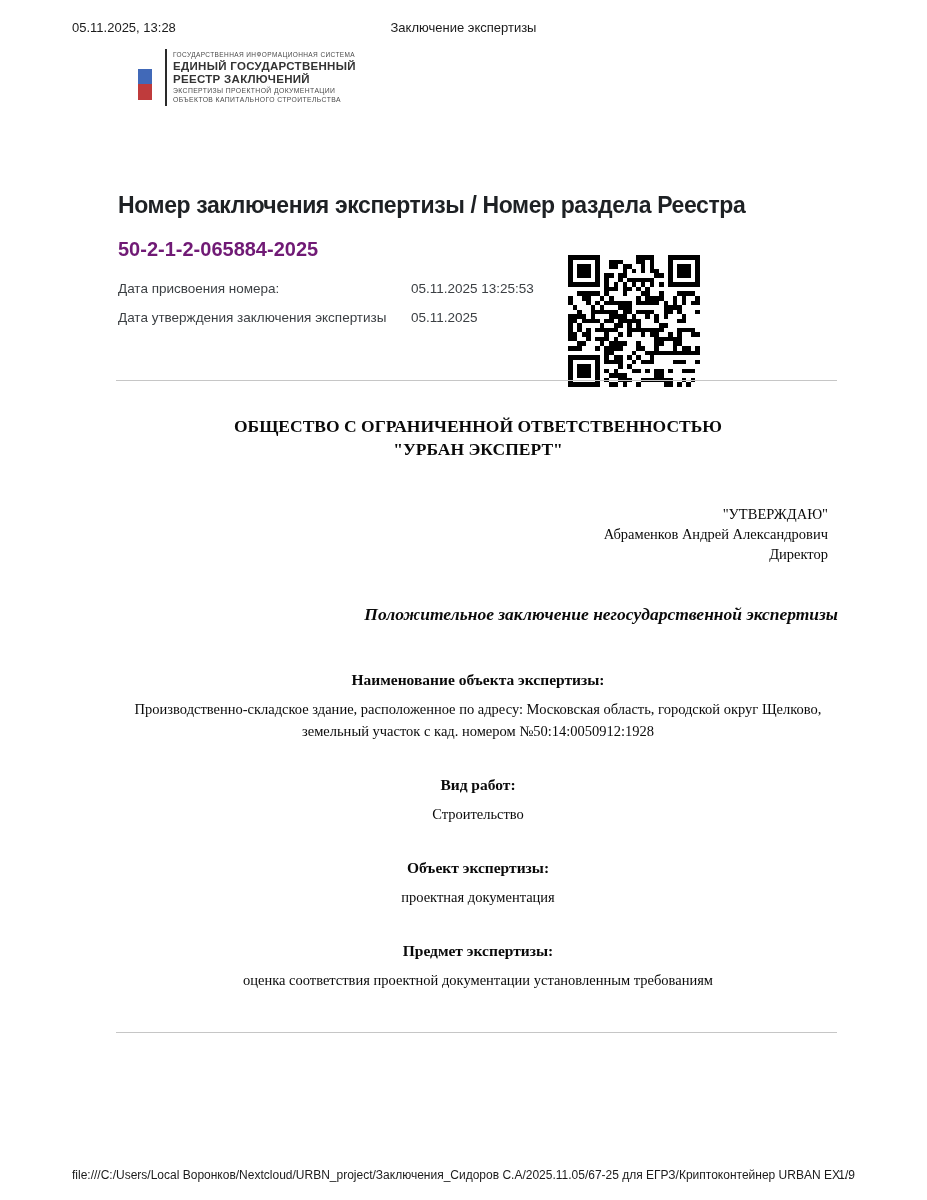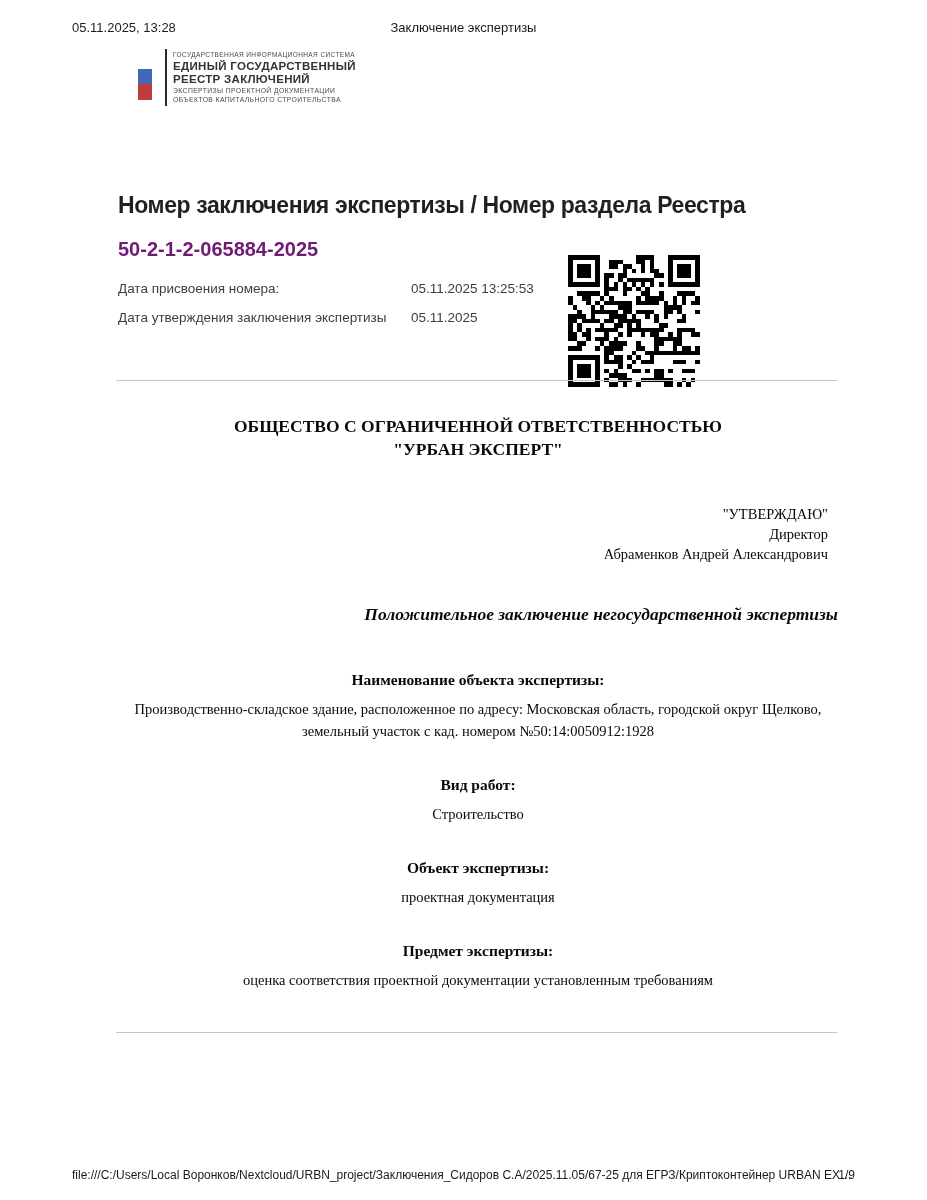--- a/index.html
+++ b/index.html
@@ -522,22 +522,22 @@
     <hr class="rule rule1">
 
     <div class="doc">
       <div class="company">
         <div>ОБЩЕСТВО С ОГРАНИЧЕННОЙ ОТВЕТСТВЕННОСТЬЮ</div>
         <div>"УРБАН ЭКСПЕРТ"</div>
       </div>
 
       <div class="approve">
         <div>"УТВЕРЖДАЮ"</div>
+        <div>Абраменков Андрей Александрович</div>
         <div>Директор</div>
-        <div>Абраменков Андрей Александрович</div>
       </div>
 
       <div class="doc-title">Положительное заключение негосударственной экспертизы</div>
 
       <div class="sec0">
         <div class="sec-head">Наименование объекта экспертизы:</div>
         <div class="sec-body">Производственно-складское здание, расположенное по адресу: Московская область, городской округ Щелково, земельный участок с кад. номером №50:14:0050912:1928</div>
       </div>
       <div>
         <div class="sec-head">Вид работ:</div>

